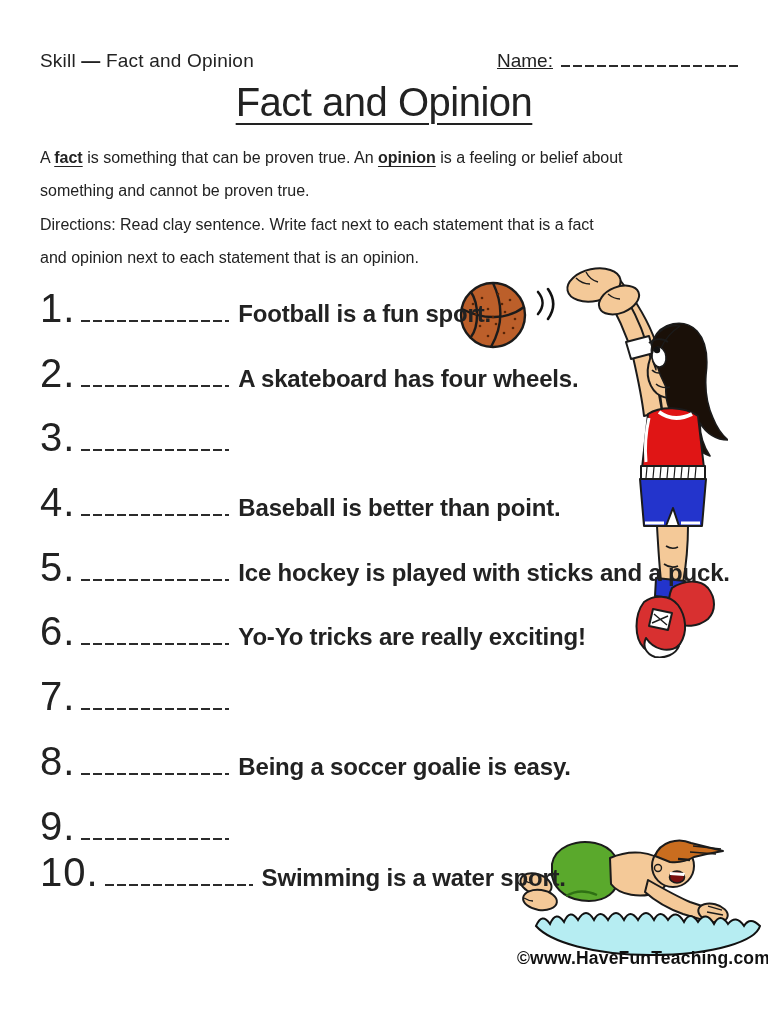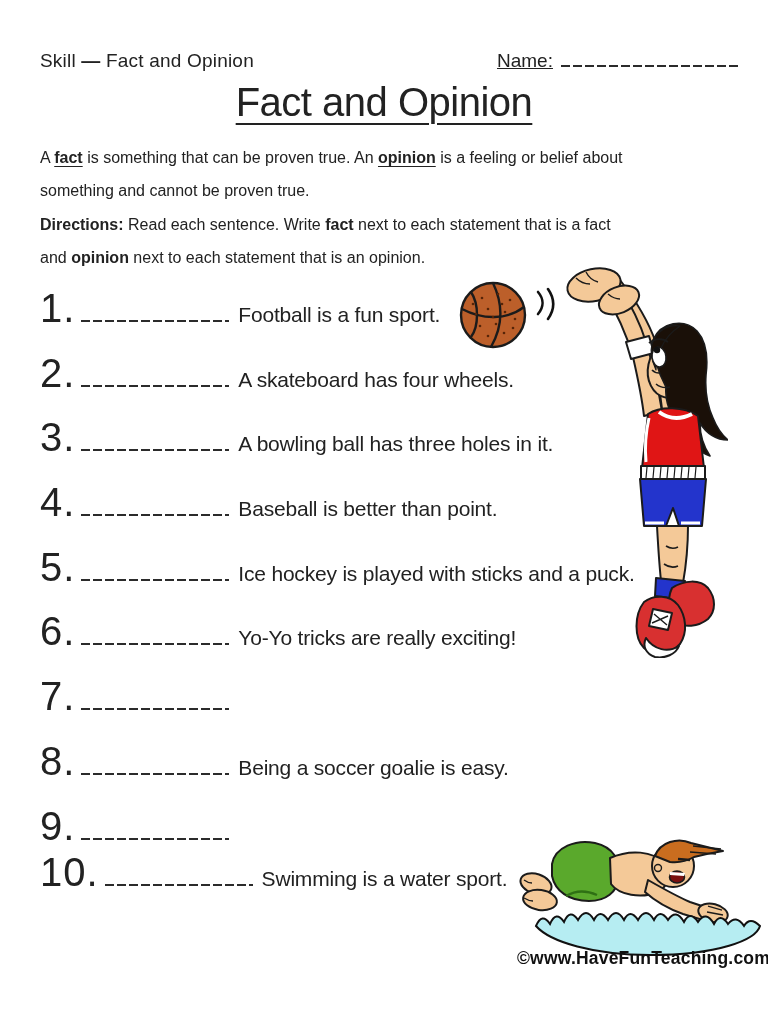--- a/index.html
+++ b/index.html
@@ -18,27 +18,27 @@
   .name-group{position:absolute;left:497px;top:50px;font-size:19px;display:flex;align-items:baseline;text-decoration:underline;}
   .name-line{display:inline-block;width:180px;height:10px;margin-left:8px;
     background:repeating-linear-gradient(90deg,#2b2b2b 0 9px,rgba(0,0,0,0) 9px 12px) 0 100%/100% 2px no-repeat;}
   
   .title{position:absolute;left:0;right:0;top:80px;text-align:center;
     font-size:40px;letter-spacing:-.5px;font-weight:400;
     text-decoration:underline;text-decoration-thickness:2px;text-underline-offset:7px;}
   
   .textblock{position:absolute;left:40px;top:141px;width:716px;font-size:16px;line-height:33.4px;}
   .bu{font-weight:700;text-decoration:underline;text-underline-offset:3px;}
-  .b{font-weight:700;}
+  .b{font-weight:400;}
   
   .item{position:absolute;left:40px;display:flex;align-items:baseline;z-index:2;}
   .item .num{font-size:40px;line-height:40px;letter-spacing:1px;}
   .item .blank{display:inline-block;width:148px;height:8px;margin:0 9px 0 6px;
     background:repeating-linear-gradient(90deg,#2b2b2b 0 9px,rgba(0,0,0,0) 9px 12px) 0 100%/100% 2.2px no-repeat;}
-  .item .sentence{font-size:21px;letter-spacing:-.2px;white-space:nowrap;}
+  .item .sentence{font-size:24px;letter-spacing:-.2px;white-space:nowrap;font-weight:bold;}
   
   .illu{position:absolute;z-index:1;}
   #ball-svg{left:458px;top:276px;}
   #player-svg{left:556px;top:258px;}
   #swim-svg{left:510px;top:834px;}
   .footer{position:absolute;left:517px;top:948px;font-size:17.5px;font-weight:700;color:#111;letter-spacing:.2px;z-index:2;}
 </style>
 </head>
 <body>
 
@@ -49,38 +49,37 @@
   <div class="name-group">
     <span>Name:</span>
     <span class="name-line"></span>
   </div>
 
   <div class="title">Fact and Opinion</div>
 
   <div class="textblock">
     <div><span>A </span><span class="bu">fact</span><span> is something that can be proven true. An </span><span class="bu">opinion</span><span> is a feeling or belief about</span></div>
     <div>something and cannot be proven true.</div>
-    <div><span class="b">Directions:</span><span> Read each sentence. Write </span><span class="b">fact</span><span> next to each statement that is a fact</span></div>
+    <div><span class="b">Directions:</span><span> Read clay sentence. Write </span><span class="b">fact</span><span> next to each statement that is a fact</span></div>
     <div><span>and </span><span class="b">opinion</span><span> next to each statement that is an opinion.</span></div>
   </div>
 
   <div class="item" style="top:288px">
       <span class="num">1.</span>
       <span class="blank"></span>
       <span class="sentence">Football is a fun sport.</span>
     </div>
   <div class="item" style="top:353px">
       <span class="num">2.</span>
       <span class="blank"></span>
       <span class="sentence">A skateboard has four wheels.</span>
     </div>
   <div class="item" style="top:417px">
       <span class="num">3.</span>
       <span class="blank"></span>
-      <span class="sentence">A bowling ball has three holes in it.</span>
     </div>
   <div class="item" style="top:482px">
       <span class="num">4.</span>
       <span class="blank"></span>
       <span class="sentence">Baseball is better than point.</span>
     </div>
   <div class="item" style="top:547px">
       <span class="num">5.</span>
       <span class="blank"></span>
       <span class="sentence">Ice hockey is played with sticks and a puck.</span>

